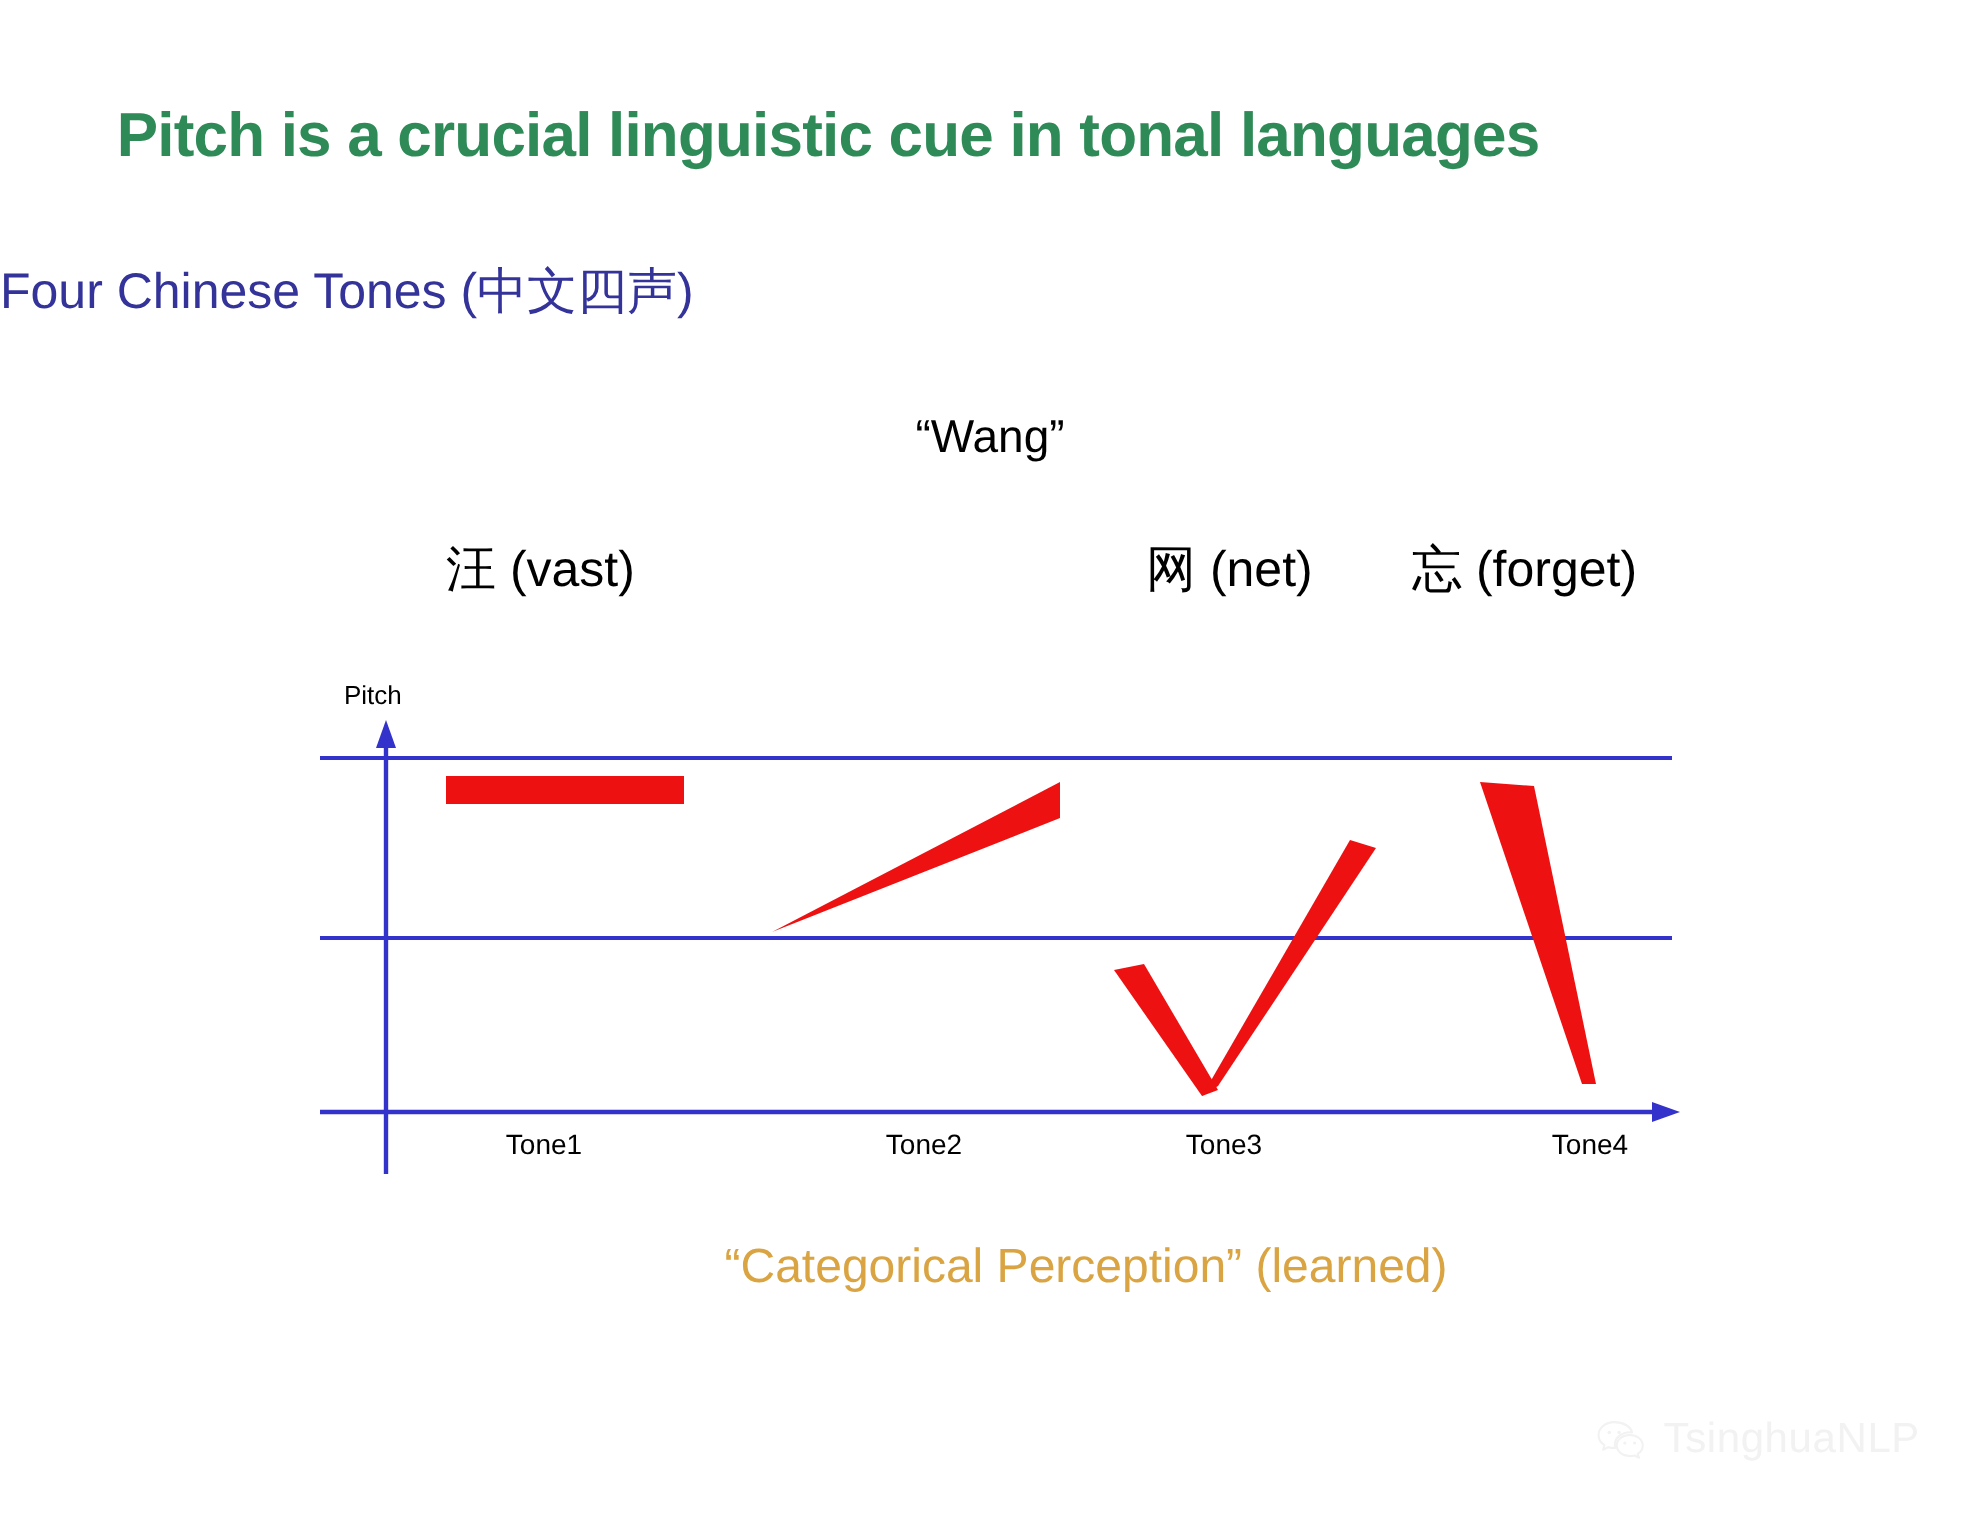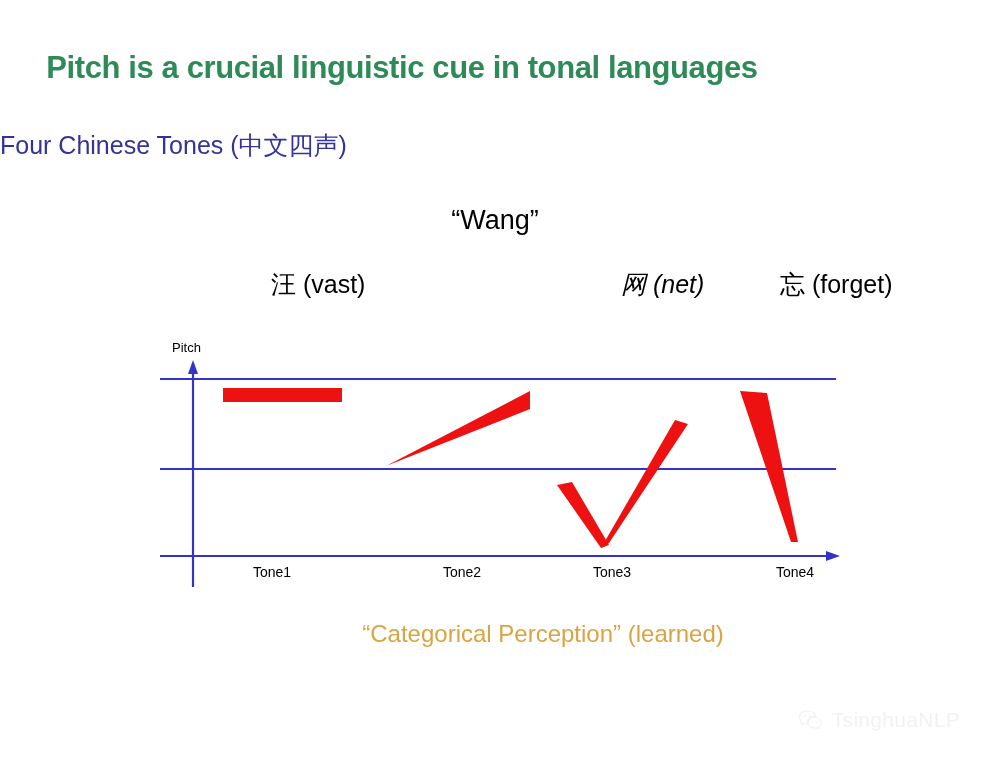--- a/index.html
+++ b/index.html
@@ -17,21 +17,21 @@
 
   .slide {
     position: absolute;
     inset: 0;
   }
 
   
   .title {
     position: absolute;
     top: 50px;
-    left: 6px;
+    left: 18px;
     width: 792px;
     text-align: center;
     font-size: 31px;
     font-weight: bold;
     color: #2e8b57;
     letter-spacing: -0.4px;
     font-stretch: condensed;
     white-space: nowrap;
   }
 
@@ -47,45 +47,44 @@
     white-space: nowrap;
   }
 
   
   .wang {
     position: absolute;
     top: 205px;
     left: 0;
     width: 990px;
     text-align: center;
-    font-size: 27px;
+    font-size: 23px;
     color: #000000;
     white-space: nowrap;
   }
 
   
   .word-row {
     position: absolute;
     top: 268px;
     left: 190px;
     width: 670px;
     height: 36px;
   }
   .word {
     position: absolute;
     top: 0;
     font-size: 25px;
     color: #000000;
     white-space: nowrap;
-    margin-left: 48px;
   }
   .word.w1 { left: 33px; }
   .word.w2 { left: 218px; color: #c8102e; }
-  .word.w3 { left: 383px; font-style: italic; }
-  .word.w4 { left: 542px; }
+  .word.w3 { left: 383px; }
+  .word.w4 { left: 516px; }
 
   
   .chart {
     position: absolute;
     top: 310px;
     left: 150px;
     width: 710px;
     height: 270px;
     margin-top: 22px;
   }

